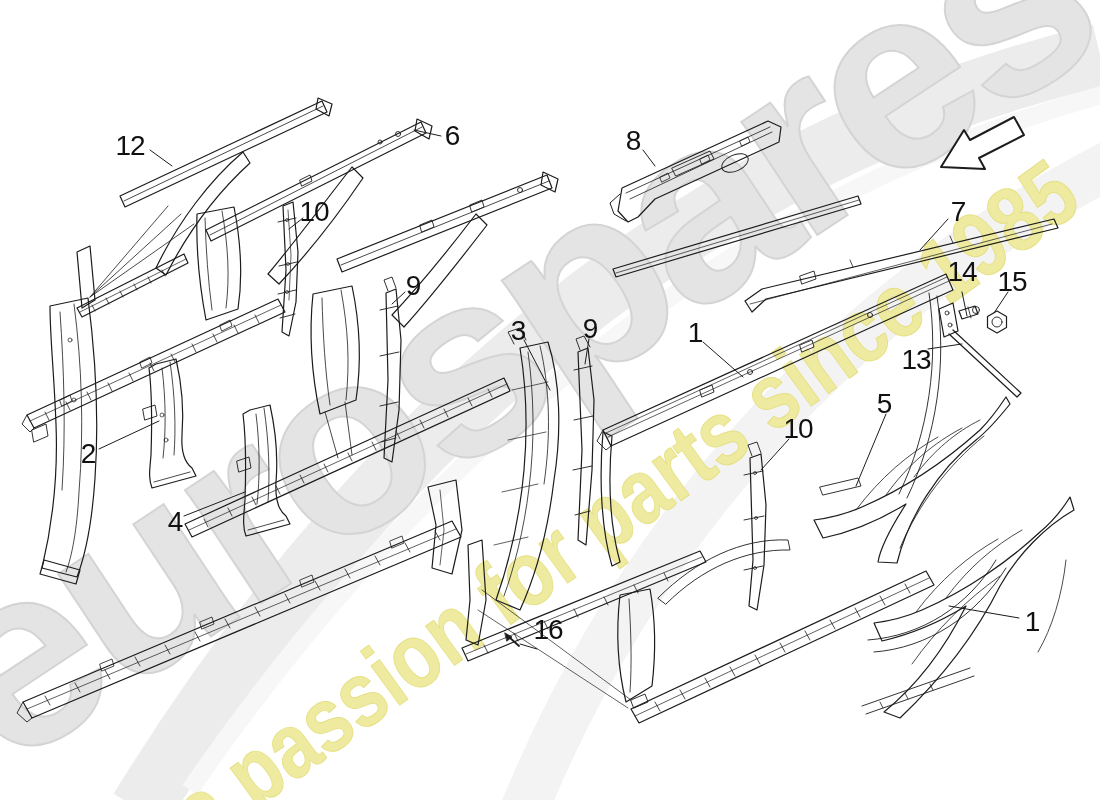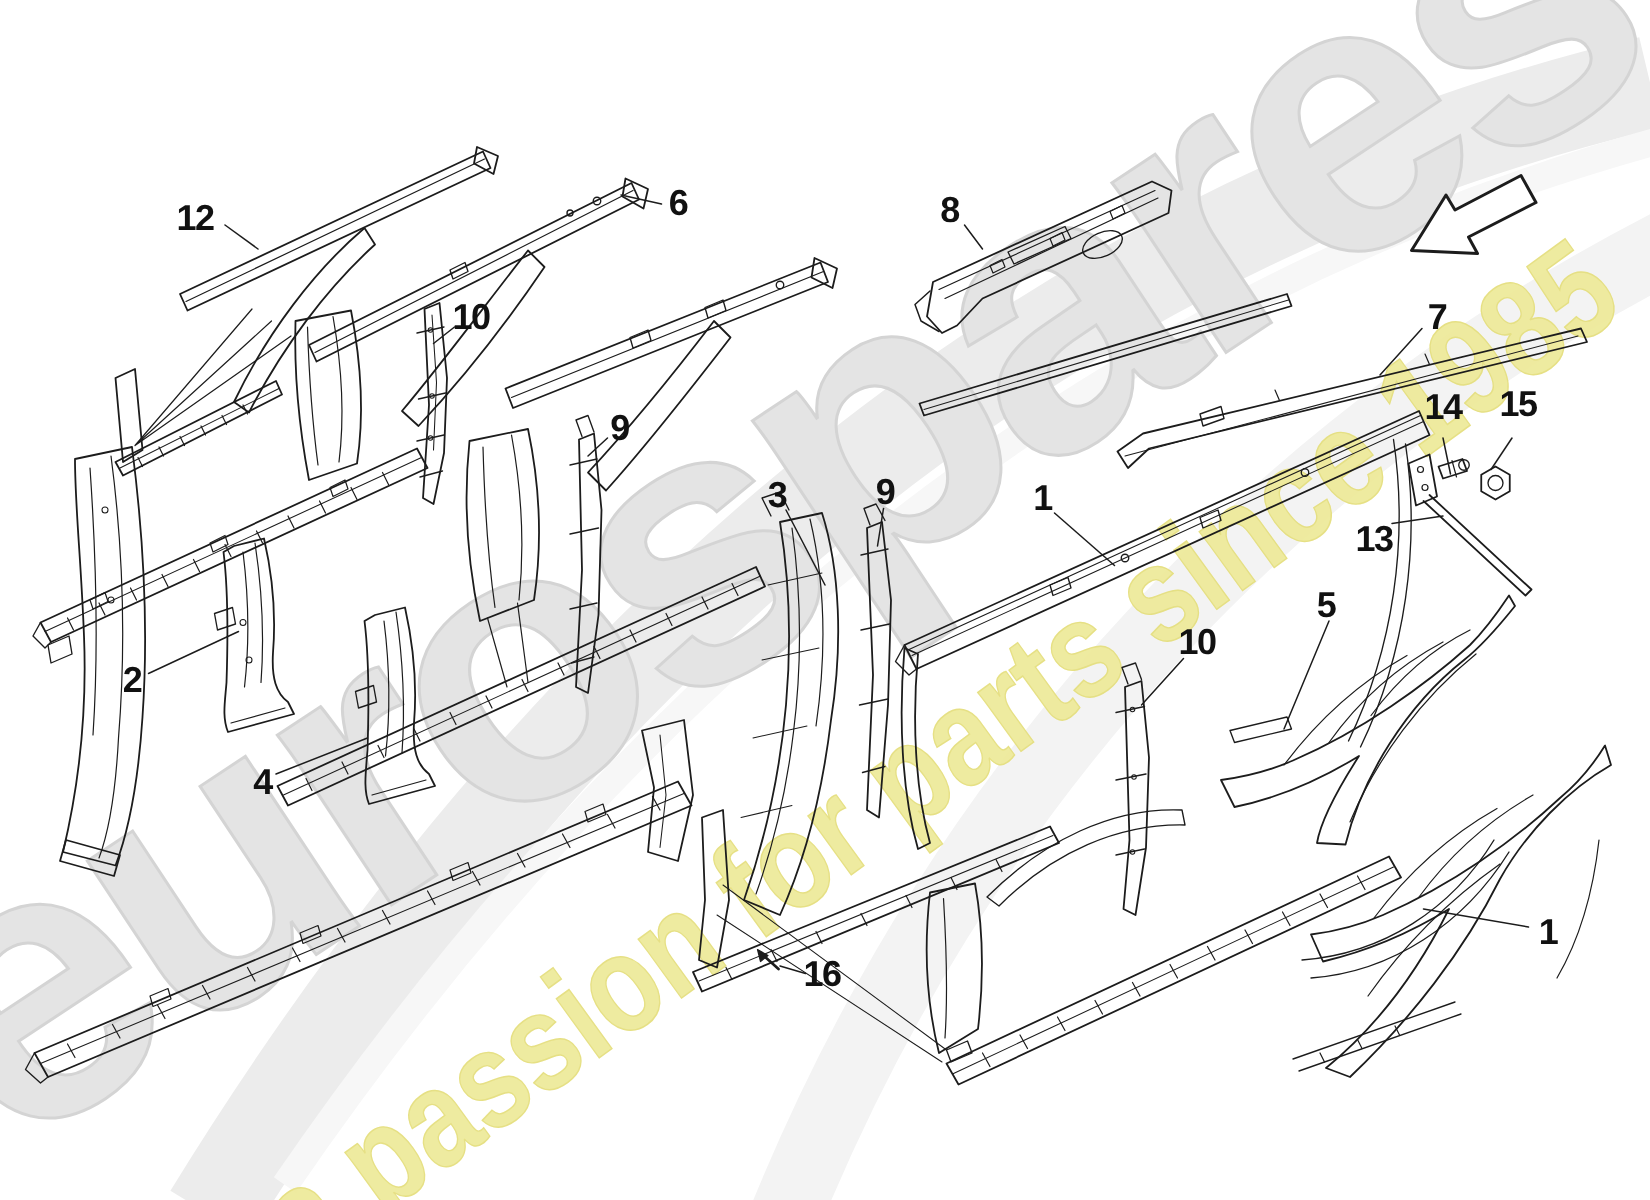--- a/index.html
+++ b/index.html
@@ -4,21 +4,21 @@
 <style>
   html,body{margin:0;padding:0;background:#fff;}
   .stage{
     position:relative;width:1100px;height:800px;overflow:hidden;background:#fff;
     font-family:"Liberation Sans", sans-serif;
   }
   .stage svg{position:absolute;left:0;top:0;}
   .callout{
     position:absolute;transform:translate(-50%,-50%);
     font-family:"Liberation Sans", sans-serif;
-    font-weight:bold;font-size:24px;color:#111;letter-spacing:-1px;
+    font-weight:normal;font-size:28px;color:#111;letter-spacing:-1px;
     user-select:none;white-space:nowrap;
   }
 </style>
 </head>
 <body>
 
 <div class="stage">
 <svg width="1100" height="800" viewBox="0 0 1100 800">
 
   <g>
@@ -263,16 +263,16 @@
   <div class="callout" style="left:413px;top:286px">9</div>
   <div class="callout" style="left:88px;top:454px">2</div>
   <div class="callout" style="left:175px;top:522px">4</div>
   <div class="callout" style="left:518px;top:331px">3</div>
   <div class="callout" style="left:590px;top:329px">9</div>
   <div class="callout" style="left:695px;top:333px">1</div>
   <div class="callout" style="left:884px;top:404px">5</div>
   <div class="callout" style="left:798px;top:429px">10</div>
   <div class="callout" style="left:916px;top:360px">13</div>
   <div class="callout" style="left:962px;top:272px">14</div>
-  <div class="callout" style="left:1012px;top:270px">15</div>
-  <div class="callout" style="left:548px;top:650px">16</div>
+  <div class="callout" style="left:1012px;top:282px">15</div>
+  <div class="callout" style="left:548px;top:630px">16</div>
   <div class="callout" style="left:1032px;top:622px">1</div>
 </div>
 
 </body></html>

